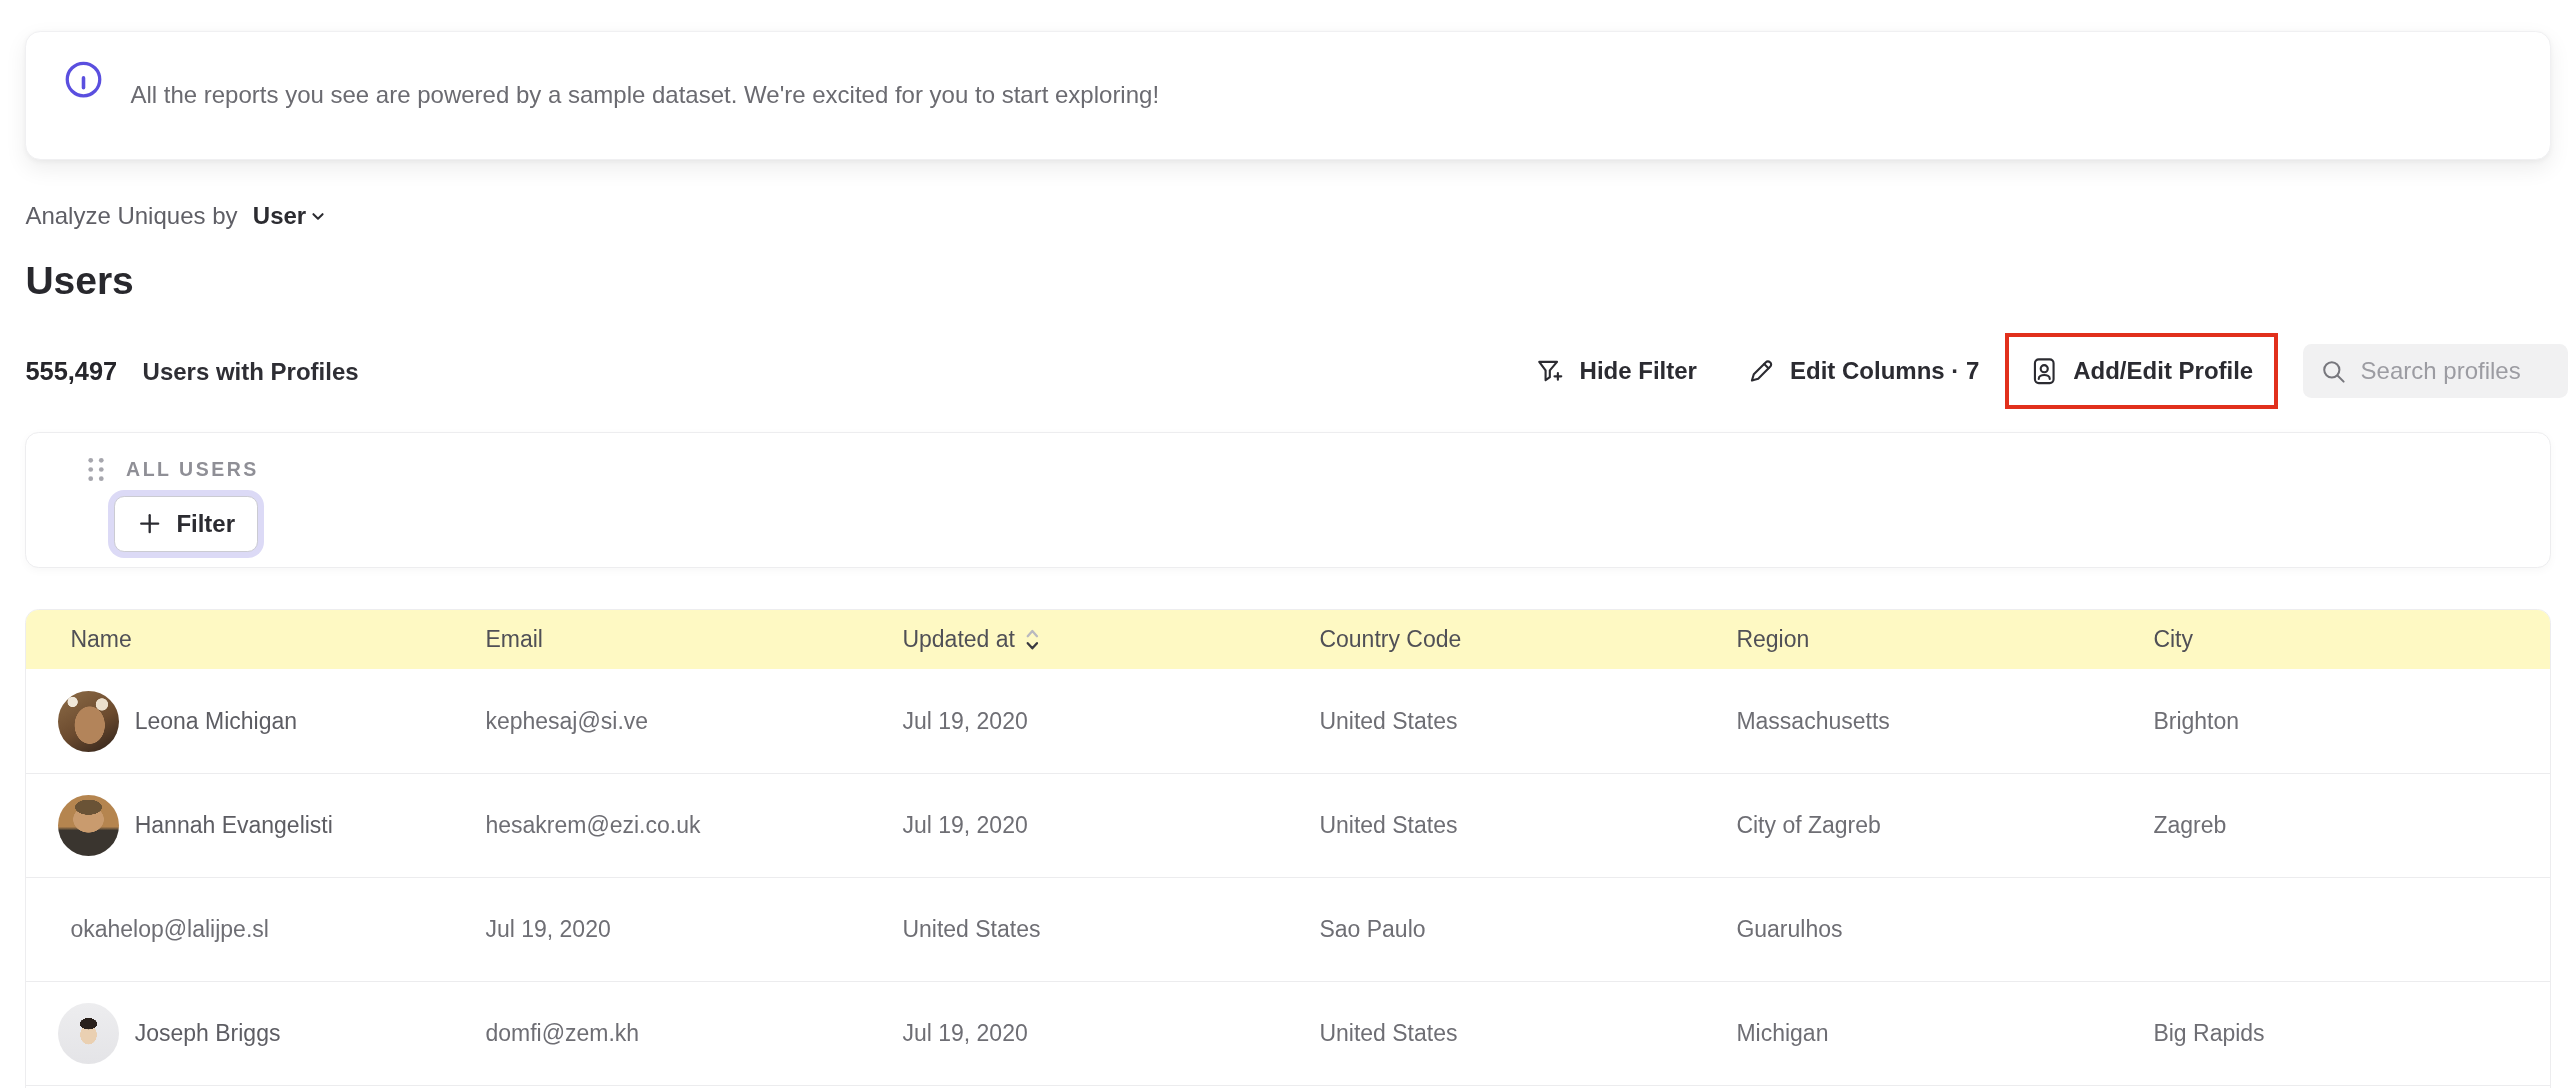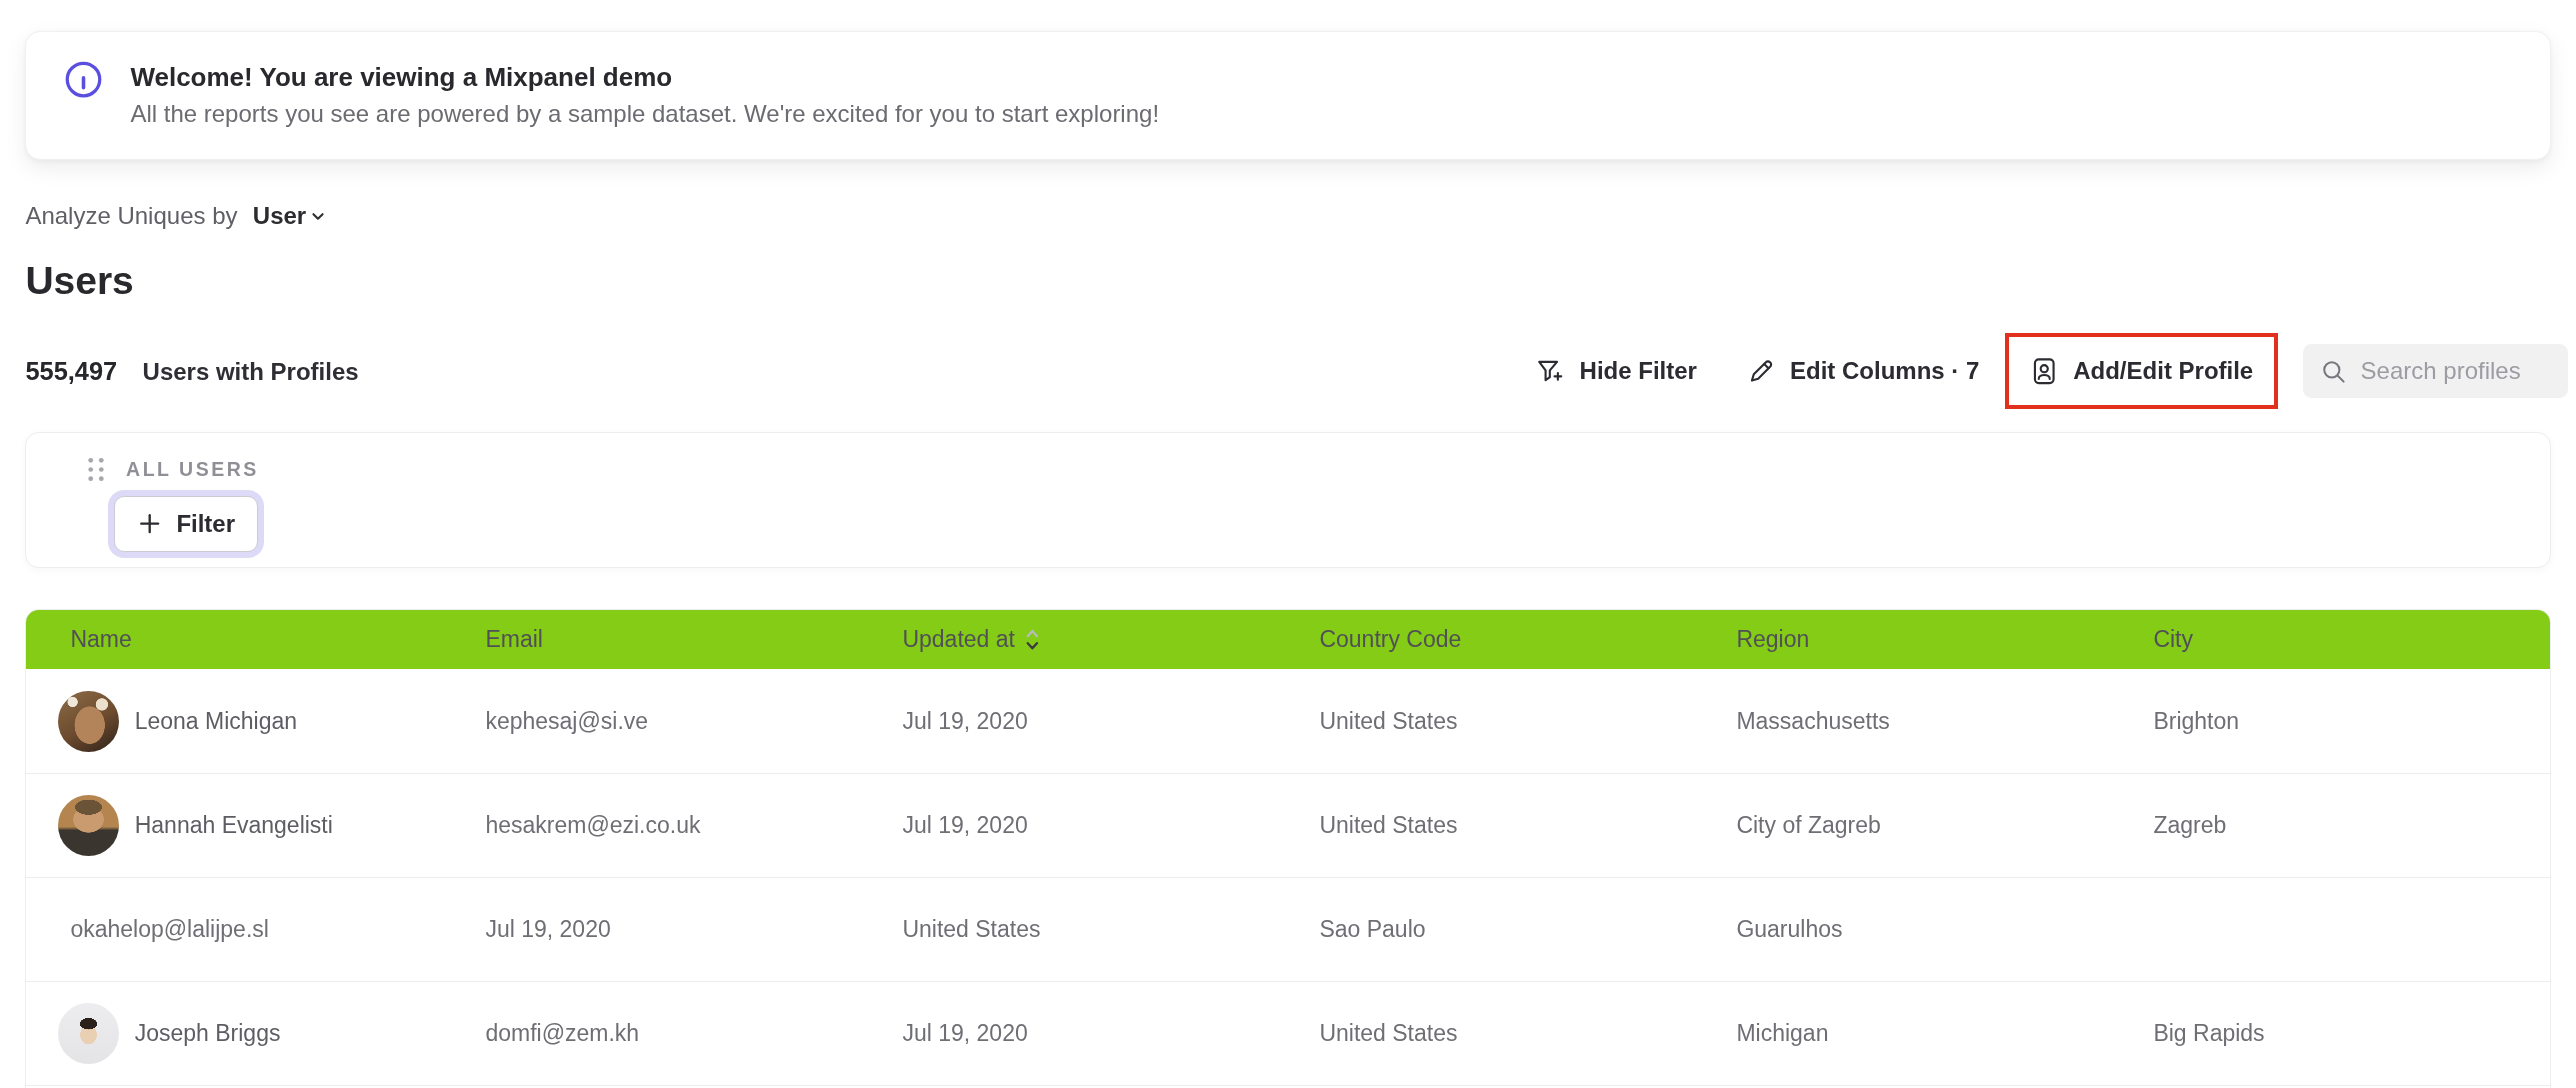--- a/index.html
+++ b/index.html
@@ -53,21 +53,21 @@
   .group-row { display:flex; align-items:center; gap:18.7px; }
   .group-label { font-size:19.5px; font-weight:bold; letter-spacing:2.5px; color:#8f8f96; }
   .filter-btn { margin:12px 0 0 29px; display:inline-flex; align-items:center; gap:13.6px;
     height:56px; padding:0 22px; background:#fff; border:1.3px solid #cbcbd2; border-radius:10.2px;
     box-shadow:0 0 0 6px #dcdaf6; font-size:24px; font-weight:bold; color:#2b2b31; cursor:pointer; }
   .filter-btn svg { width:25.4px; height:25.4px; }
 
   
   .table-card { position:absolute; left:25.4px; right:25.4px; top:609px; height:485px;
     background:#fff; border:0.8px solid #ededef; border-radius:13.6px 13.6px 0 0; overflow:hidden; }
-  .thead { height:59px; background:#84cc16; display:grid;
+  .thead { height:59px; background:#fef9c3; display:grid;
     grid-template-columns:415px 417px 417px 417px 417px 1fr;
     align-items:center; padding-left:44px; font-size:23px; color:#505056; }
   .th { display:flex; align-items:center; gap:8.5px; }
   .trow { height:104px; display:grid; grid-template-columns:415px 417px 417px 417px 417px 1fr;
     align-items:center; padding-left:44px; font-size:23px; color:#6e6e74; }
   .trow + .trow { border-top:1.3px solid #ececee; }
   .name-cell { display:flex; align-items:center; gap:15.3px; color:#5d5d63; }
   .avatar { width:61px; height:61px; border-radius:50%; flex:0 0 auto; margin-left:-12px; overflow:hidden; }
   .avatar-0 { background:
       radial-gradient(circle at 72% 22%, #ece0cd 9%, transparent 10%),
@@ -96,21 +96,20 @@
 </head>
 <body>
 
 <div class="banner">
   <svg class="banner-icon stroked" viewBox="0 0 24 24">
     <circle cx="12" cy="12" r="10" stroke="#5a4fdf" stroke-width="2"></circle>
     <line x1="12" y1="11" x2="12" y2="17" stroke="#5a4fdf" stroke-width="2.2"></line>
     <circle cx="12" cy="7.2" r="1.4" fill="#5a4fdf" stroke="none"></circle>
   </svg>
   <div class="banner-text">
-    <div class="banner-title">Welcome! You are viewing a Mixpanel demo</div>
     <div class="banner-sub">All the reports you see are powered by a sample dataset. We're excited for you to start exploring!</div>
   </div>
 </div>
 
 <div class="analyze-row">
   <span class="analyze-label">Analyze Uniques by</span>
   <span class="analyze-value">
     <span>User</span>
     <svg class="stroked" width="22" height="22" viewBox="0 0 24 24">
       <path d="M7 10 l5 5 5-5" stroke="#2b2b30" stroke-width="2.2"></path>

